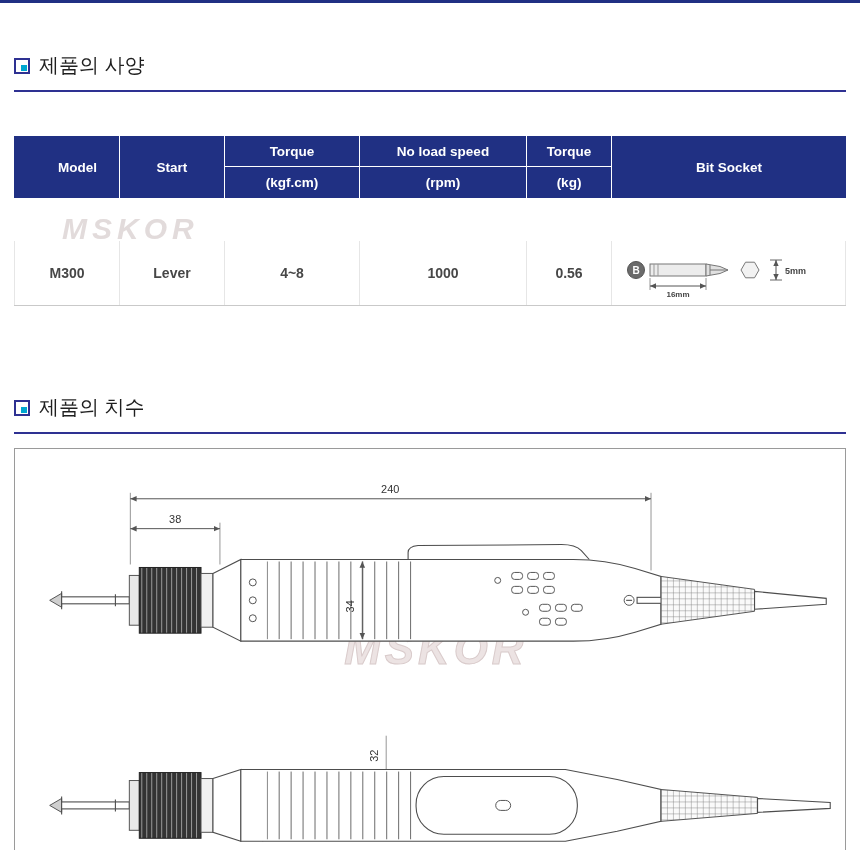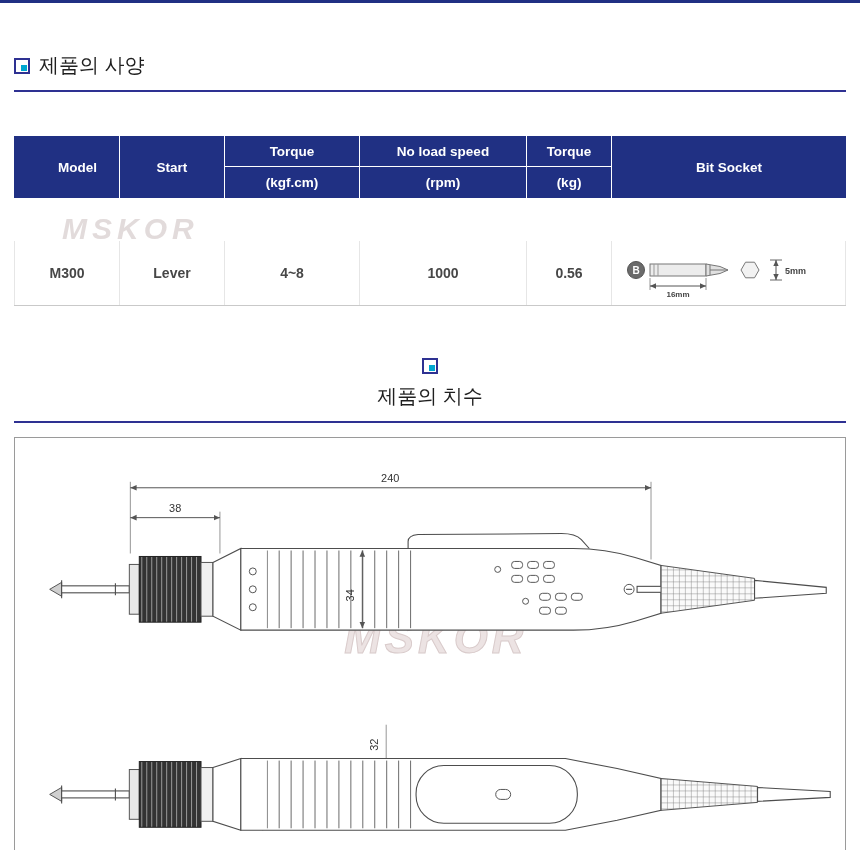--- a/index.html
+++ b/index.html
@@ -25,21 +25,21 @@
   .hc-torque-u{grid-column:3;grid-row:2;}
   .hc-speed-u{grid-column:4;grid-row:2;}
   .hc-weight-u{grid-column:5;grid-row:2;}
   .trow{display:grid;grid-template-columns:106px 105px 135px 167px 85px 234px;height:64px;
         border-bottom:1px solid #c9c9c9;font-weight:bold;color:#474747;font-size:14px;margin-top:43px;}
   .tc{display:flex;align-items:center;justify-content:center;border-right:1px solid #e6e6e6;}
   .tc:first-child{border-left:1px solid #e6e6e6;}
   .wm-table{position:absolute;left:48px;top:76px;font-style:italic;font-weight:bold;font-size:30px;
             color:rgba(190,176,176,0.45);letter-spacing:5px;pointer-events:none;}
   
-  .section2{margin-top:52px;flex-direction:column;}
+  .section2{margin-top:88px;}
   .draw-box{margin-top:14px;border:1px solid #9a9a9a;height:450px;position:relative;background:#fff;}
   
   .ol{fill:#fff;stroke:#4d4d4d;stroke-width:1.1;}
   .ln{stroke:#4d4d4d;stroke-width:1.1;fill:none;}
   .dim{stroke:#555;stroke-width:1;fill:none;}
   .ext{stroke:#7a7a7a;stroke-width:0.8;fill:none;}
   .dimtext{font-size:11px;fill:#333;}
   .vent{fill:#fff;stroke:#555;stroke-width:1;}
   .bit-small{font-size:9px;fill:#444;}
 </style>

